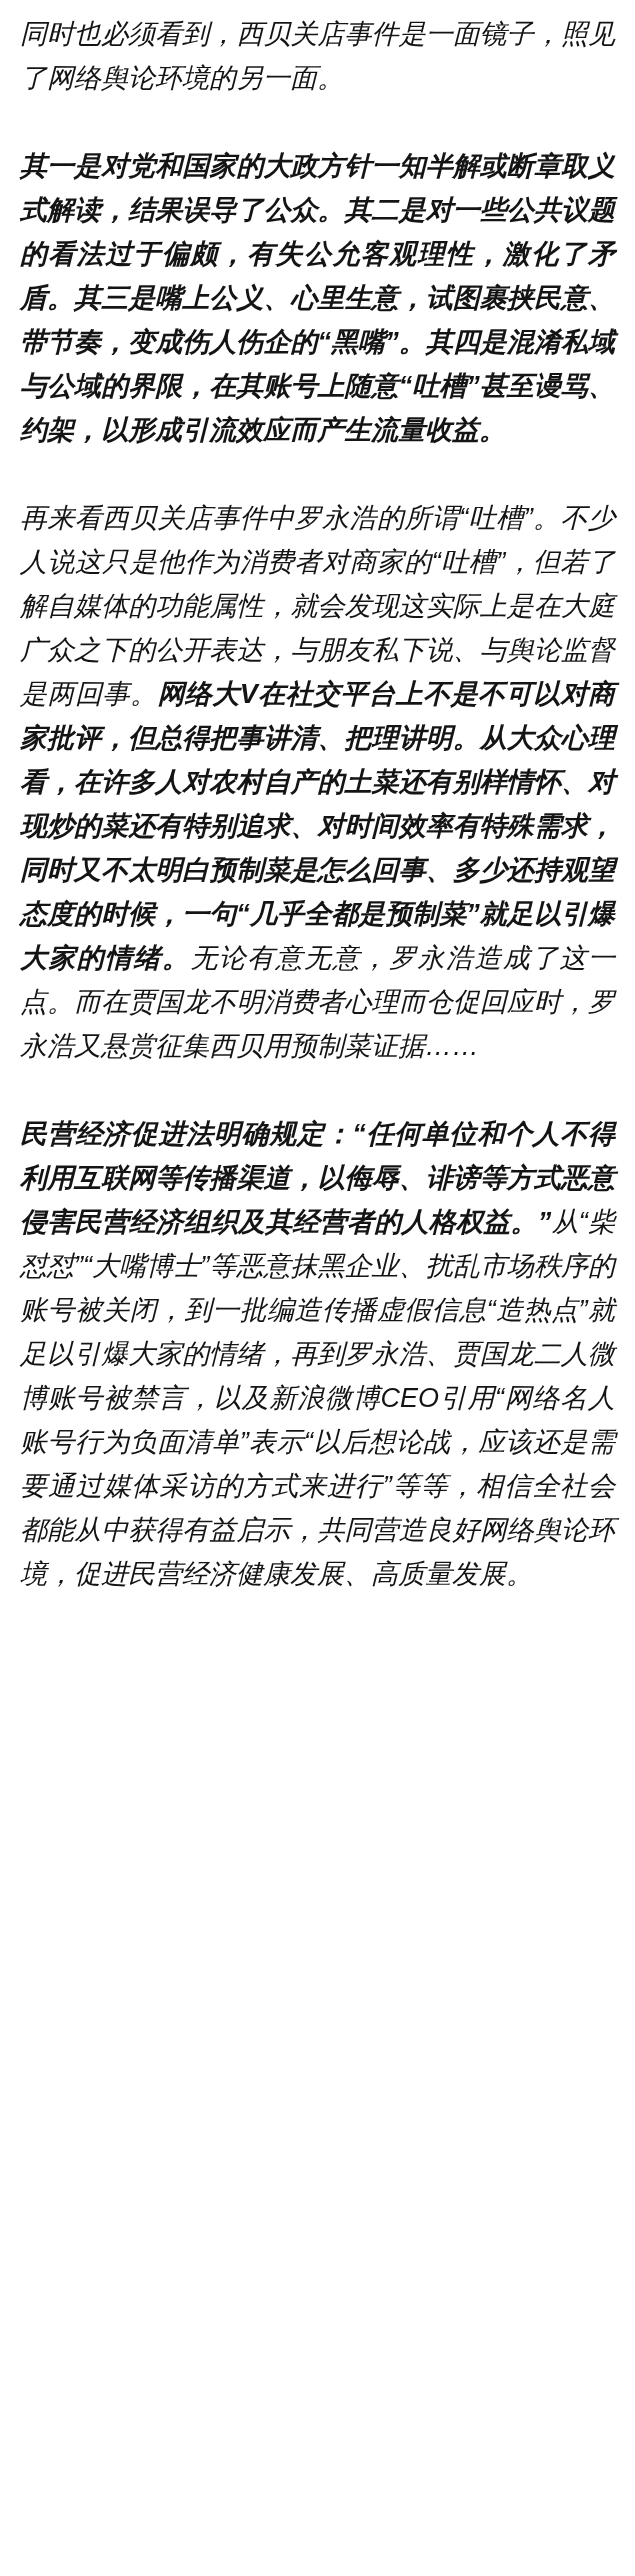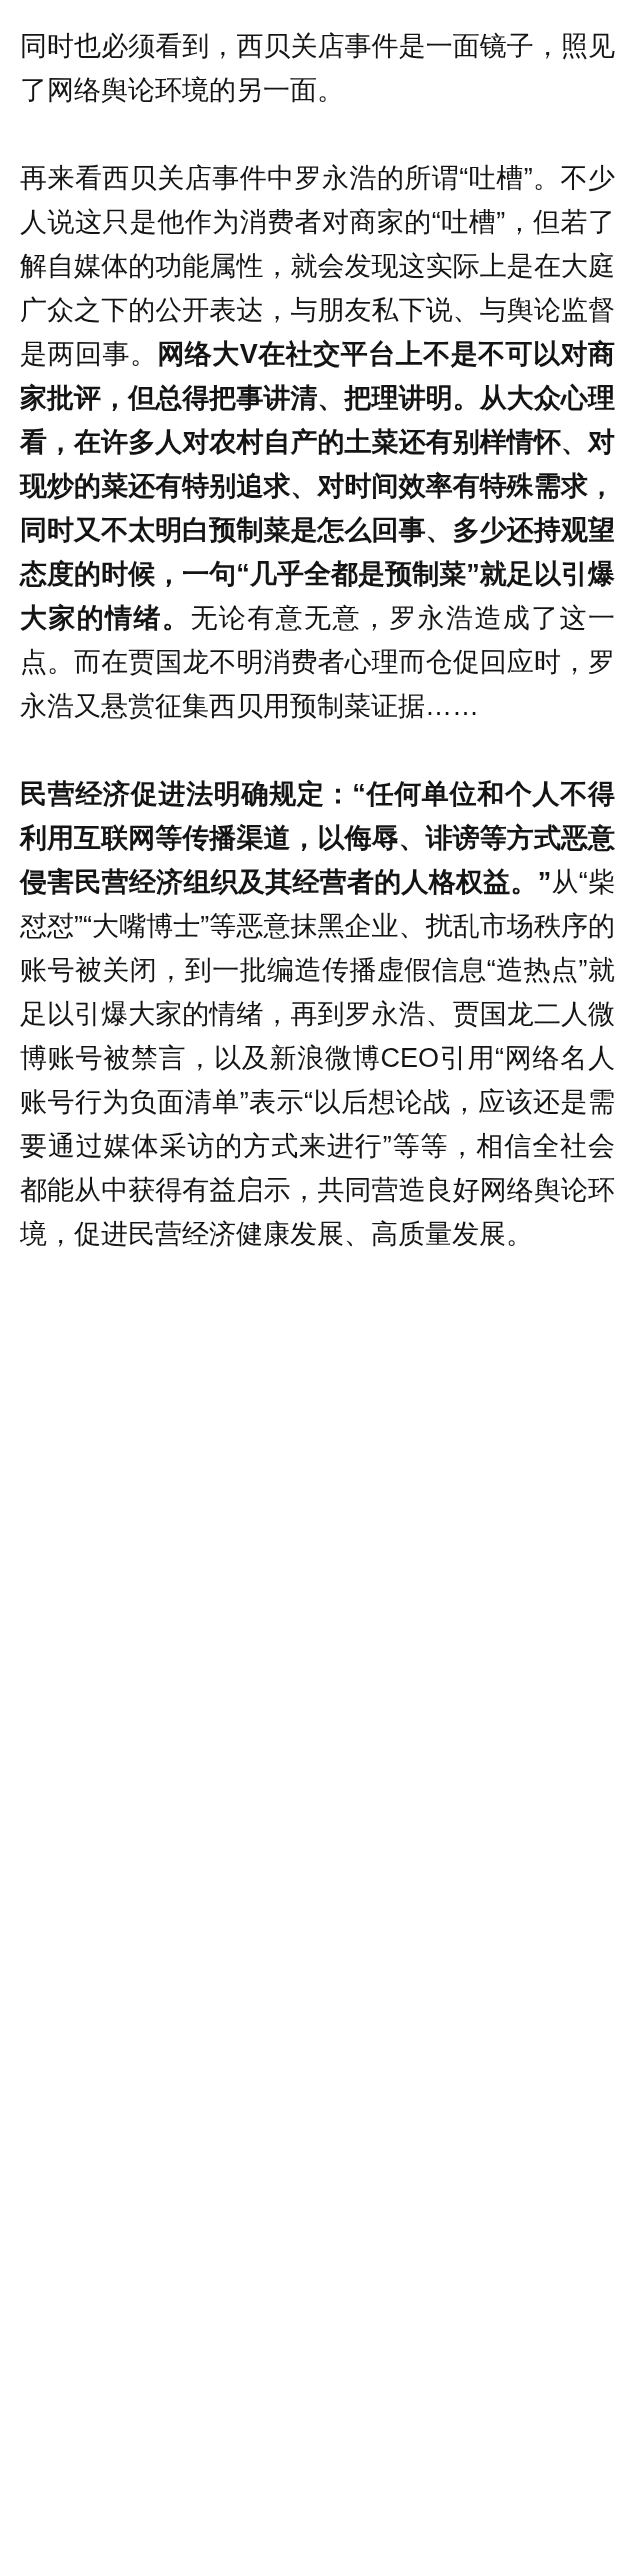--- a/index.html
+++ b/index.html
@@ -19,27 +19,29 @@
     padding: 8.2px 20px 0 20px;
     color: #141414;
     font-size: 27px;
     line-height: 44px;
     letter-spacing: 0;
     text-align: justify;
     text-justify: inter-ideograph;
     word-break: normal;
   }
   .article p {
-    margin: 16px 0 44px 0;
+    margin: 4px 0 44px 0;
+    font-style: italic;
   }
   .run-bold {
     font-weight: bold;
   }
 </style>
 </head>
 <body>
 
 <div class="article" id="article-root">
     <p><span>同时也必须看到，西贝关店事件是一面镜子，照见了网络舆论环境的另一面。</span></p>
+    <p><span class="run-bold">其一是对党和国家的大政方针一知半解或断章取义式解读，结果误导了公众。其二是对一些公共议题的看法过于偏颇，有失公允客观理性，激化了矛盾。其三是嘴上公义、心里生意，试图裹挟民意、带节奏，变成伤人伤企的“黑嘴”。其四是混淆私域与公域的界限，在其账号上随意“吐槽”甚至谩骂、约架，以形成引流效应而产生流量收益。</span></p>
     <p><span>再来看西贝关店事件中罗永浩的所谓“吐槽”。不少人说这只是他作为消费者对商家的“吐槽”，但若了解自媒体的功能属性，就会发现这实际上是在大庭广众之下的公开表达，与朋友私下说、与舆论监督是两回事。</span><span class="run-bold">网络大V在社交平台上不是不可以对商家批评，但总得把事讲清、把理讲明。从大众心理看，在许多人对农村自产的土菜还有别样情怀、对现炒的菜还有特别追求、对时间效率有特殊需求，同时又不太明白预制菜是怎么回事、多少还持观望态度的时候，一句“几乎全都是预制菜”就足以引爆大家的情绪。</span><span>无论有意无意，罗永浩造成了这一点。而在贾国龙不明消费者心理而仓促回应时，罗永浩又悬赏征集西贝用预制菜证据……</span></p>
     <p><span class="run-bold">民营经济促进法明确规定：“任何单位和个人不得利用互联网等传播渠道，以侮辱、诽谤等方式恶意侵害民营经济组织及其经营者的人格权益。”</span><span>从“柴怼怼”“大嘴博士”等恶意抹黑企业、扰乱市场秩序的账号被关闭，到一批编造传播虚假信息“造热点”就足以引爆大家的情绪，再到罗永浩、贾国龙二人微博账号被禁言，以及新浪微博CEO引用“网络名人账号行为负面清单”表示“以后想论战，应该还是需要通过媒体采访的方式来进行”等等，相信全社会都能从中获得有益启示，共同营造良好网络舆论环境，促进民营经济健康发展、高质量发展。</span></p>
   </div>
 
 
 </body></html>

